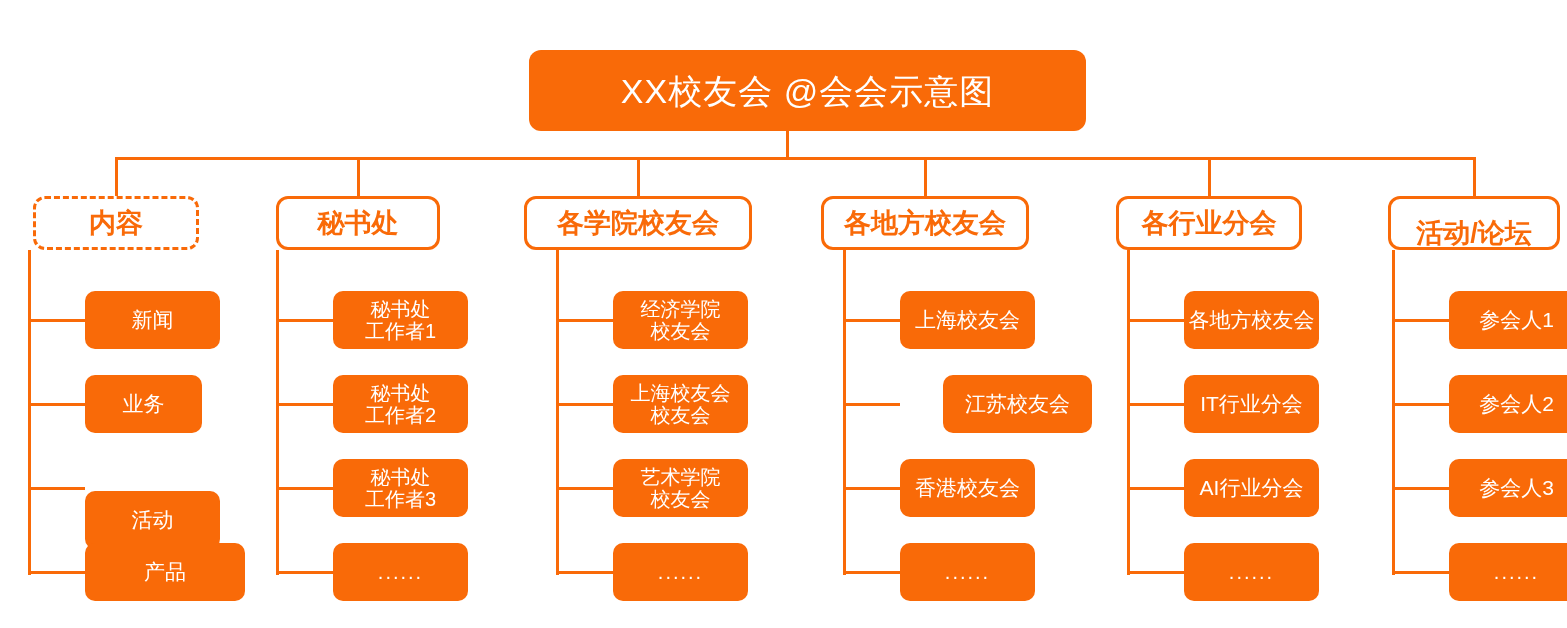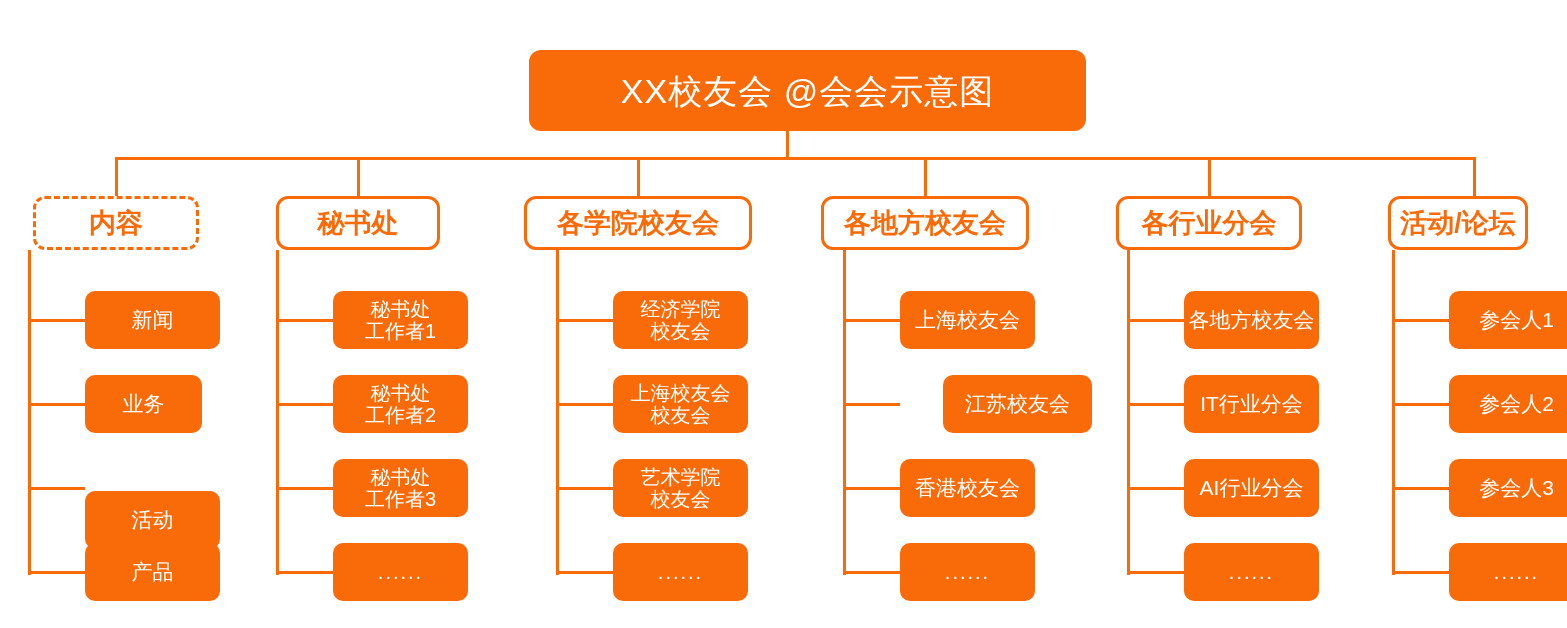--- a/index.html
+++ b/index.html
@@ -161,21 +161,21 @@
       </div>
       <div class="leaf-node" style="left: 85px; top: 291px; width: 135px;">
         <span class="leaf-label">新闻</span>
       </div>
       <div class="leaf-node" style="left: 85px; top: 375px; width: 117px;">
         <span class="leaf-label">业务</span>
       </div>
       <div class="leaf-node" style="left: 85px; top: 459px; width: 135px; margin-top: 32px;">
         <span class="leaf-label">活动</span>
       </div>
-      <div class="leaf-node" style="left: 85px; top: 543px; width: 135px;">
+      <div class="leaf-node" style="left: 85px; top: 543px; width: 160px;">
         <span class="leaf-label">产品</span>
       </div>
       <div class="branch-node" style="left: 276px; top: 196px; width: 164px;">
         <span class="branch-label">秘书处</span>
       </div>
       <div class="leaf-node" style="left: 333px; top: 291px; width: 135px;">
         <span class="leaf-label two-line">秘书处</span>
         <span class="leaf-label two-line">工作者1</span>
       </div>
       <div class="leaf-node" style="left: 333px; top: 375px; width: 135px;">
@@ -230,21 +230,21 @@
       </div>
       <div class="leaf-node" style="left: 1184px; top: 375px; width: 135px;">
         <span class="leaf-label">IT行业分会</span>
       </div>
       <div class="leaf-node" style="left: 1184px; top: 459px; width: 135px;">
         <span class="leaf-label">AI行业分会</span>
       </div>
       <div class="leaf-node" style="left: 1184px; top: 543px; width: 135px;">
         <span class="leaf-label ellipsis">......</span>
       </div>
-      <div class="branch-node" style="left: 1388px; top: 196px; width: 140px;">
+      <div class="branch-node" style="left: 1388px; top: 196px; width: 172px; align-items: flex-end;">
         <span class="branch-label">活动/论坛</span>
       </div>
       <div class="leaf-node" style="left: 1449px; top: 291px; width: 135px;">
         <span class="leaf-label">参会人1</span>
       </div>
       <div class="leaf-node" style="left: 1449px; top: 375px; width: 135px;">
         <span class="leaf-label">参会人2</span>
       </div>
       <div class="leaf-node" style="left: 1449px; top: 459px; width: 135px;">
         <span class="leaf-label">参会人3</span>

